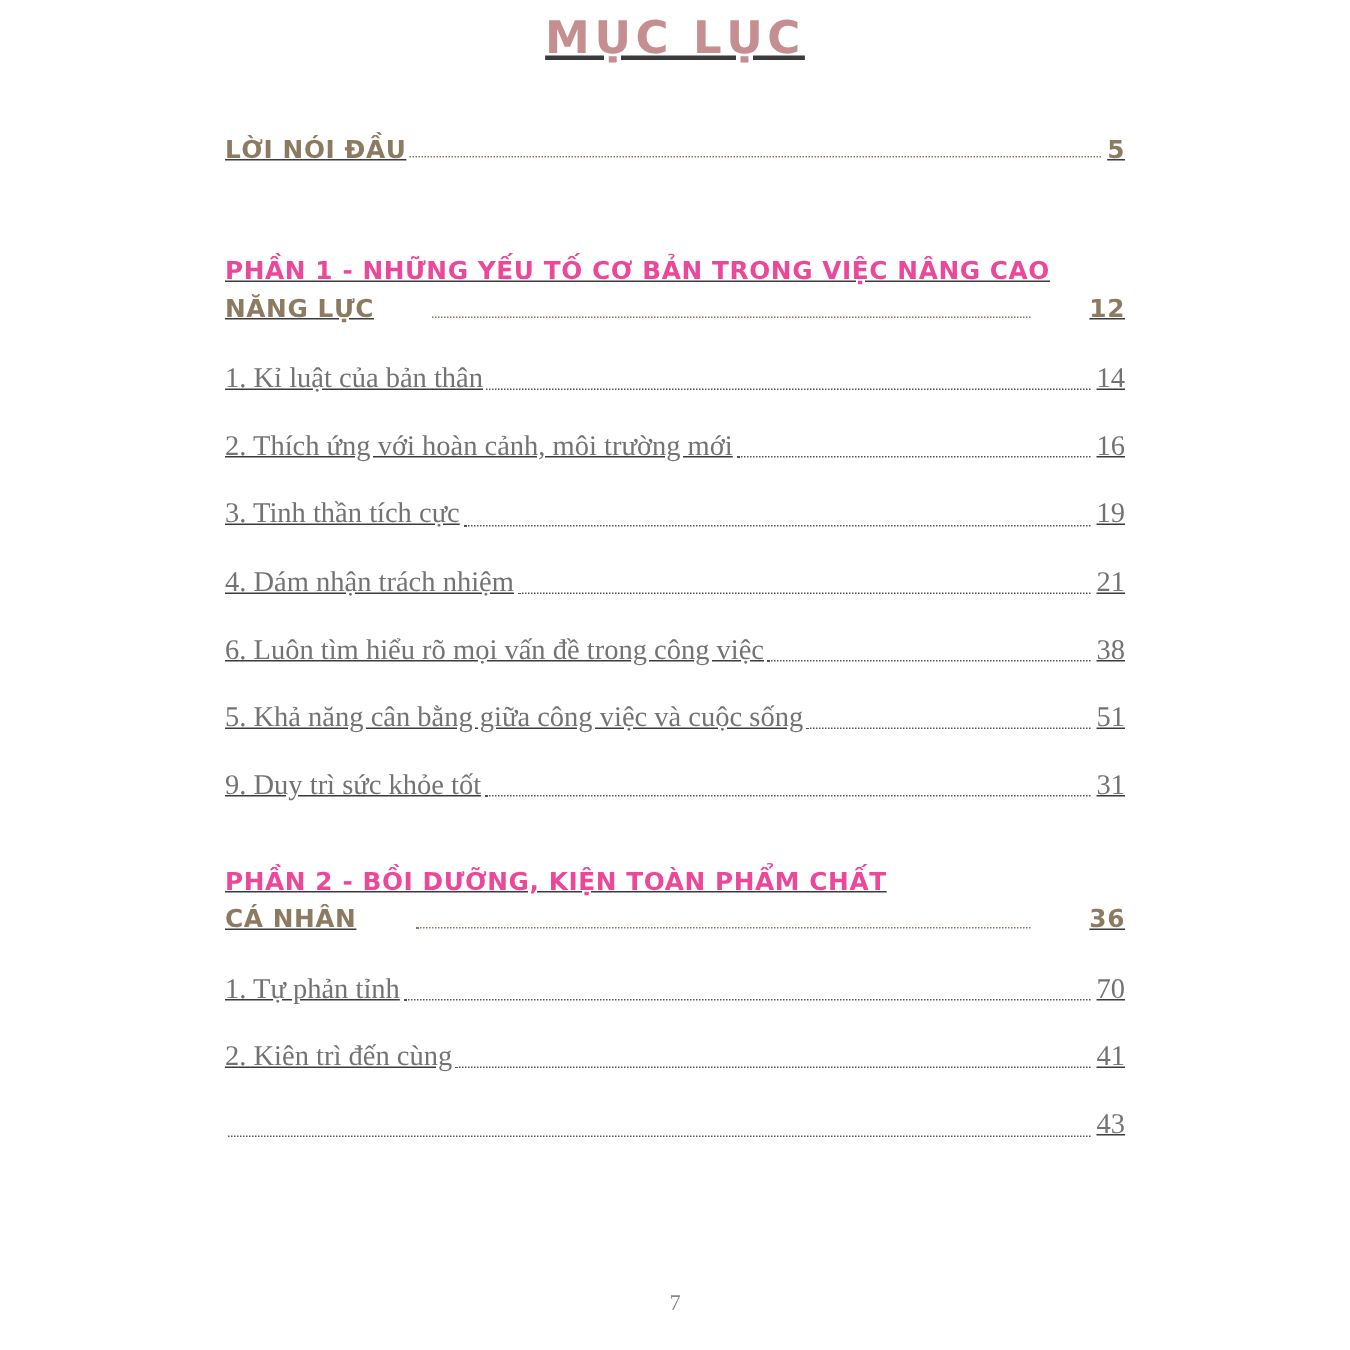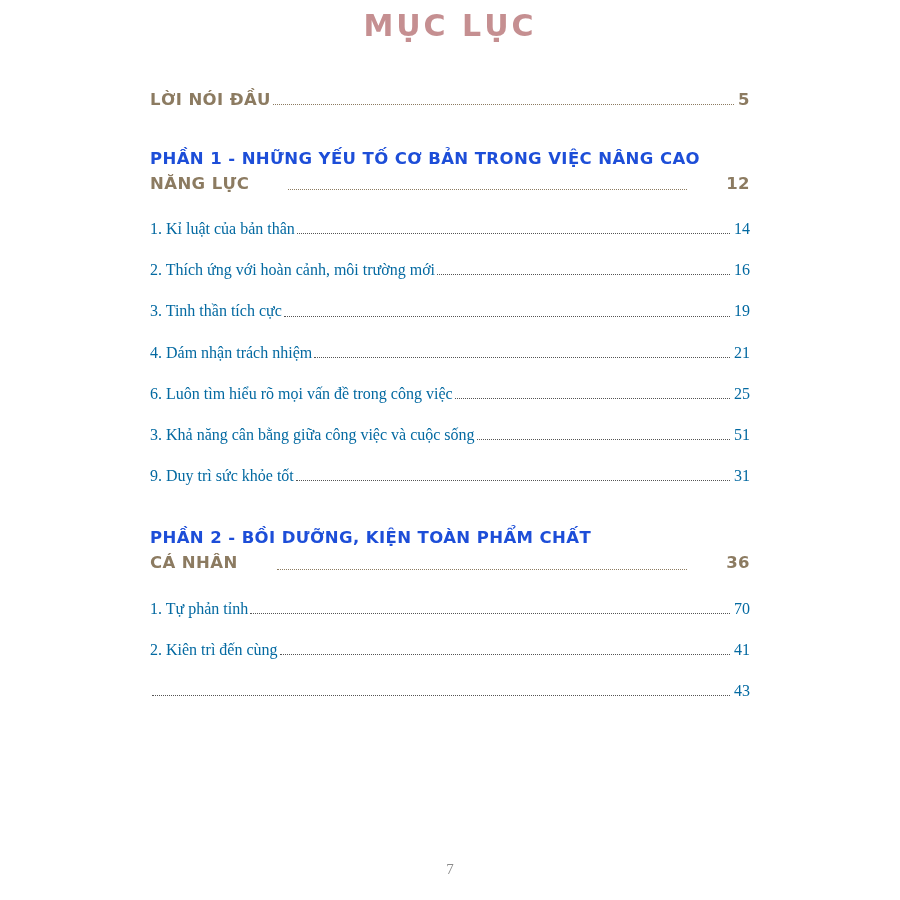--- a/index.html
+++ b/index.html
@@ -14,20 +14,21 @@
     color: #3b3b3b;
     position: relative;
     overflow: hidden;
   }
   .page {
     width: 900px;
     height: 900px;
     box-sizing: border-box;
     padding: 0 150px;
     position: relative;
+    text-decoration: underline;
   }
   .doc-title {
     text-align: center;
     font-family: "DejaVu Sans", sans-serif;
     font-weight: bold;
     font-size: 30px;
     letter-spacing: 3px;
     color: #c58f91;
     padding-top: 8px;
     margin-bottom: 46px;
@@ -57,40 +58,40 @@
     padding-left: 2px;
   }
 
   
   .entry.head {
     font-family: "DejaVu Sans", sans-serif;
     font-weight: bold;
     font-size: 16.5px;
     letter-spacing: 0.4px;
     color: #8c7b61;
-    margin-bottom: 16px;
+    margin-bottom: 38px;
   }
   .entry.head .leader {
     border-bottom: 1px dotted #8c7b61;
     margin-bottom: 6px;
   }
   .entry.head .pageno {
     color: #8c7b61;
   }
 
   
   .head-block {
     margin-bottom: 22px;
   }
   .head-block .line1 {
     font-family: "DejaVu Sans", sans-serif;
     font-weight: bold;
     font-size: 16.5px;
     letter-spacing: 0.4px;
-    color: #1d4ed8;
+    color: #ec4899;
     line-height: 1.5;
   }
   .head-block .line2row {
     display: flex;
     align-items: flex-end;
     font-family: "DejaVu Sans", sans-serif;
     font-weight: bold;
     font-size: 16.5px;
     letter-spacing: 0.4px;
     color: #8c7b61;
@@ -100,22 +101,22 @@
   .head-block .line2row .leader {
     flex: 1 1 auto;
     border-bottom: 1px dotted #8c7b61;
     margin: 0 3px 6px 3px;
     height: 1px;
   }
 
   
   .entry.item {
     font-family: "Liberation Serif", serif;
-    font-size: 16px;
-    color: #0369a1;
+    font-size: 19px;
+    color: #737373;
     align-items: flex-end;
   }
   .entry.item .leader {
     border-bottom: 1px dotted #555;
   }
 
   .spacer-lg {
     height: 20px;
   }
 
@@ -168,24 +169,24 @@
         <span class="pageno">19</span>
       </div>
       <div class="entry item">
         <span class="label">4. Dám nhận trách nhiệm</span>
         <span class="leader"></span>
         <span class="pageno">21</span>
       </div>
       <div class="entry item">
         <span class="label">6. Luôn tìm hiểu rõ mọi vấn đề trong công việc</span>
         <span class="leader"></span>
-        <span class="pageno">25</span>
-      </div>
-      <div class="entry item">
-        <span class="label">3. Khả năng cân bằng giữa công việc và cuộc sống</span>
+        <span class="pageno">38</span>
+      </div>
+      <div class="entry item">
+        <span class="label">5. Khả năng cân bằng giữa công việc và cuộc sống</span>
         <span class="leader"></span>
         <span class="pageno">51</span>
       </div>
       <div class="entry item">
         <span class="label">9. Duy trì sức khỏe tốt</span>
         <span class="leader"></span>
         <span class="pageno">31</span>
       </div>
       <div class="spacer-lg"></div>
       <div class="head-block">

